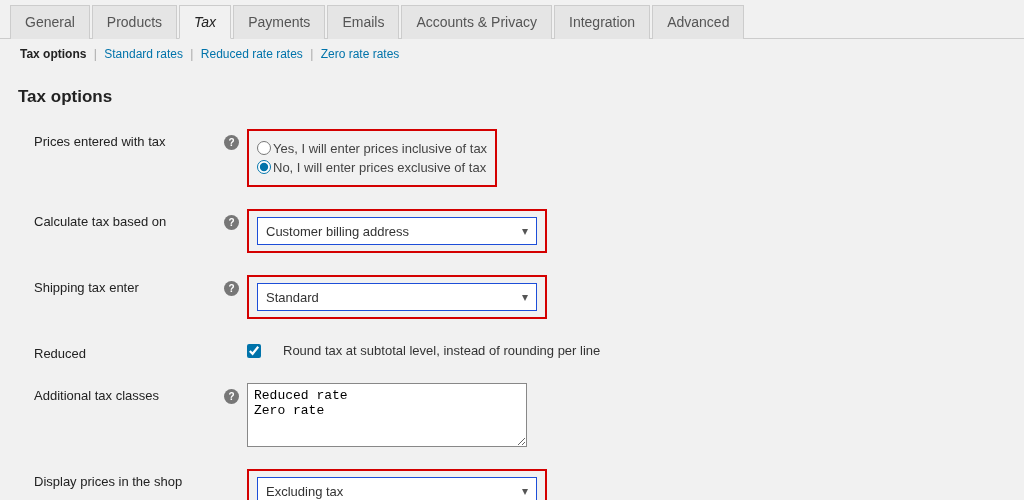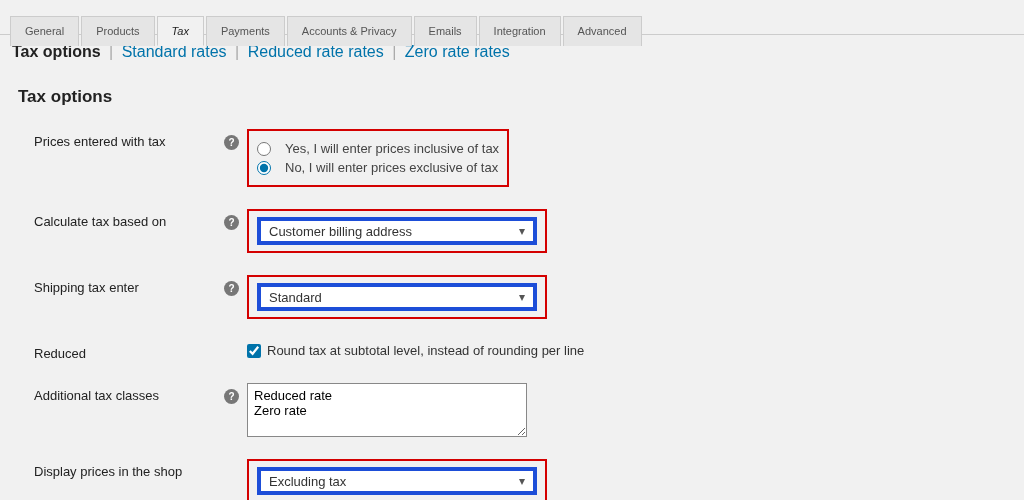--- a/index.html
+++ b/index.html
@@ -15,41 +15,41 @@
 
   
   .tabs {
     display: flex;
     padding: 4px 4px 0 10px;
     border-bottom: 1px solid #ccc;
     background: #f1f1f1;
   }
   .tab {
     padding: 8px 14px;
-    font-size: 11px;
+    font-size: 14px;
     color: #555;
     background: #e5e5e5;
     border: 1px solid #ccc;
     border-bottom: none;
     margin-right: 2px;
     cursor: pointer;
     position: relative;
-    top: 12px;
+    top: 1px;
   }
   .tab.active {
     background: #f1f1f1;
     color: #222;
     border-bottom: 1px solid #f1f1f1;
     font-style: italic;
   }
 
   
   .subnav {
-    padding: 8px 12px;
-    font-size: 16px;
+    padding: 8px 20px;
+    font-size: 12px;
     color: #0073aa;
   }
   .subnav span.current {
     color: #222;
     font-weight: 600;
   }
   .subnav span.sep { color: #aaa; margin: 0 4px; }
   .subnav a { color: #0073aa; text-decoration: none; cursor: pointer; }
 
   .content { padding: 8px 18px 30px 18px; }
@@ -94,78 +94,78 @@
     margin-top: 6px;
     flex: 0 0 auto;
   }
   .highlight-box {
     border: 2.5px solid #d40000;
     padding: 6px 8px;
     display: inline-block;
   }
   .radio-row {
     display: flex;
-    align-items: flex-end;
-    gap: 14px;
+    align-items: flex-start;
+    gap: 2px;
     margin: 4px 0;
     font-size: 13px;
     color: #444;
     cursor: pointer;
   }
   input[type="radio"], input[type="checkbox"] {
     width: 14px;
     height: 14px;
     accent-color: #0073aa;
     cursor: pointer;
   }
   .select-width {
     width: 280px;
     height: 28px;
-    border: 4px solid #1d4ed8;
+    border: 1px solid #1d4ed8;
     background: #fff;
     display: flex;
     align-items: center;
     justify-content: space-between;
     padding: 0 8px;
     font-size: 13px;
     cursor: pointer;
   }
   .select-width .chev {
     font-size: 12px;
     color: #555;
   }
   textarea.tax-classes {
     width: 280px;
-    height: 54px;
+    height: 64px;
     border: 1px solid #888;
     padding: 4px 6px;
-    font-family: Liberation Sans, sans-serif;
+    font-family: Liberation Mono, monospace;
     font-size: 13px;
     resize: both;
   }
   .check-row {
     display: flex;
     align-items: center;
-    gap: 6px;
+    gap: 22px;
     font-size: 13px;
     color: #333;
     margin-top: 2px;
     cursor: pointer;
   }
 </style>
 </head>
 <body>
 
 <div class="tabs">
   <div class="tab">General</div>
   <div class="tab">Products</div>
   <div class="tab active">Tax</div>
   <div class="tab">Payments</div>
+  <div class="tab">Emails</div>
   <div class="tab">Accounts &amp; Privacy</div>
-  <div class="tab">Emails</div>
   <div class="tab">Integration</div>
   <div class="tab">Advanced</div>
 </div>
 
 <div class="subnav">
   <span class="current">Tax options</span>
   <span class="sep">|</span>
   <a>Standard rates</a>
   <span class="sep">|</span>
   <a>Reduced rate rates</a>

